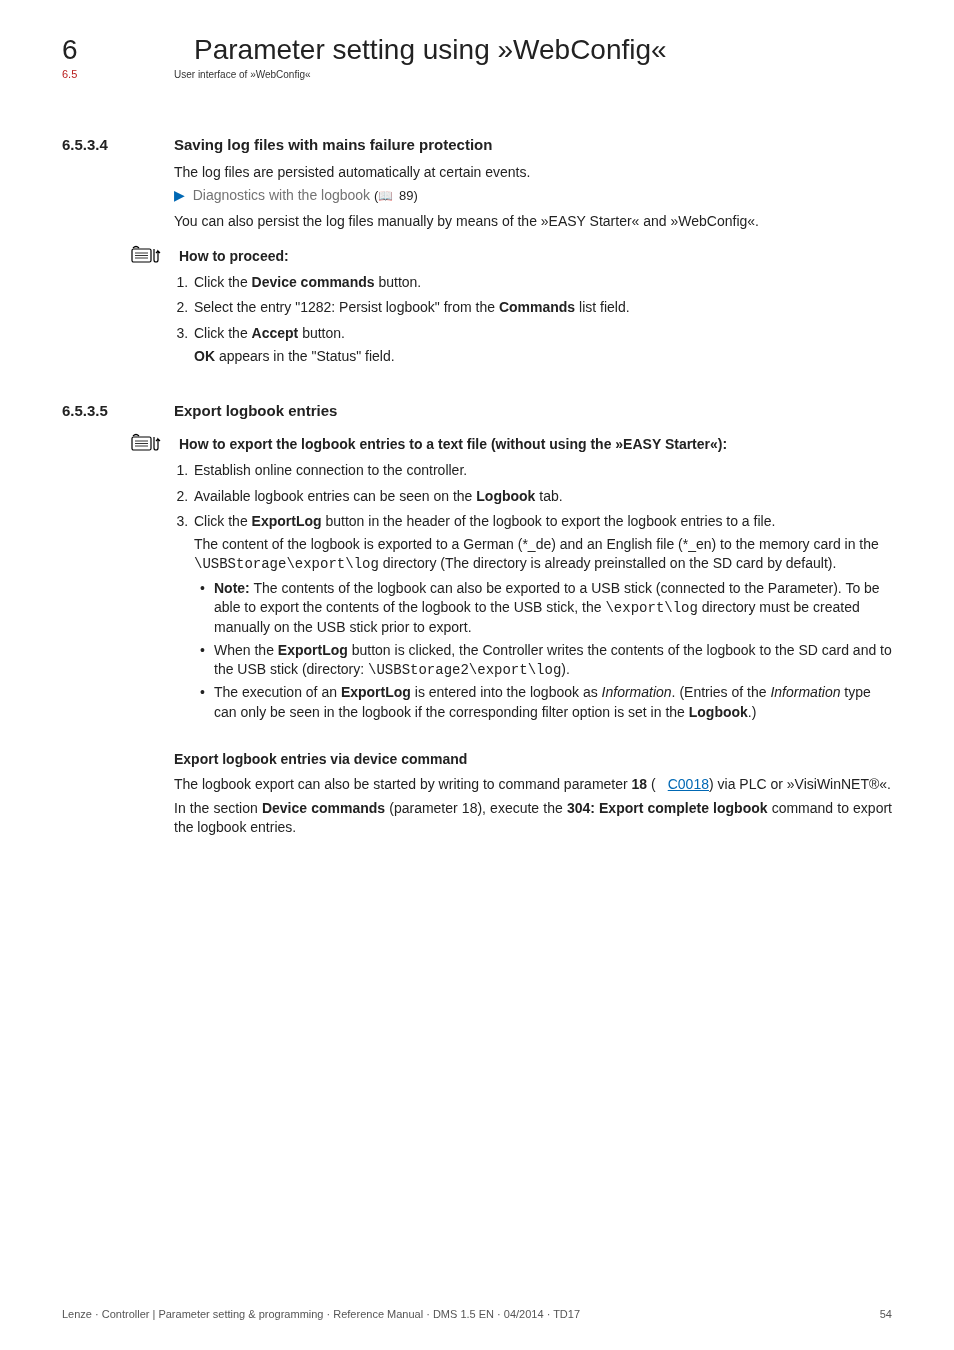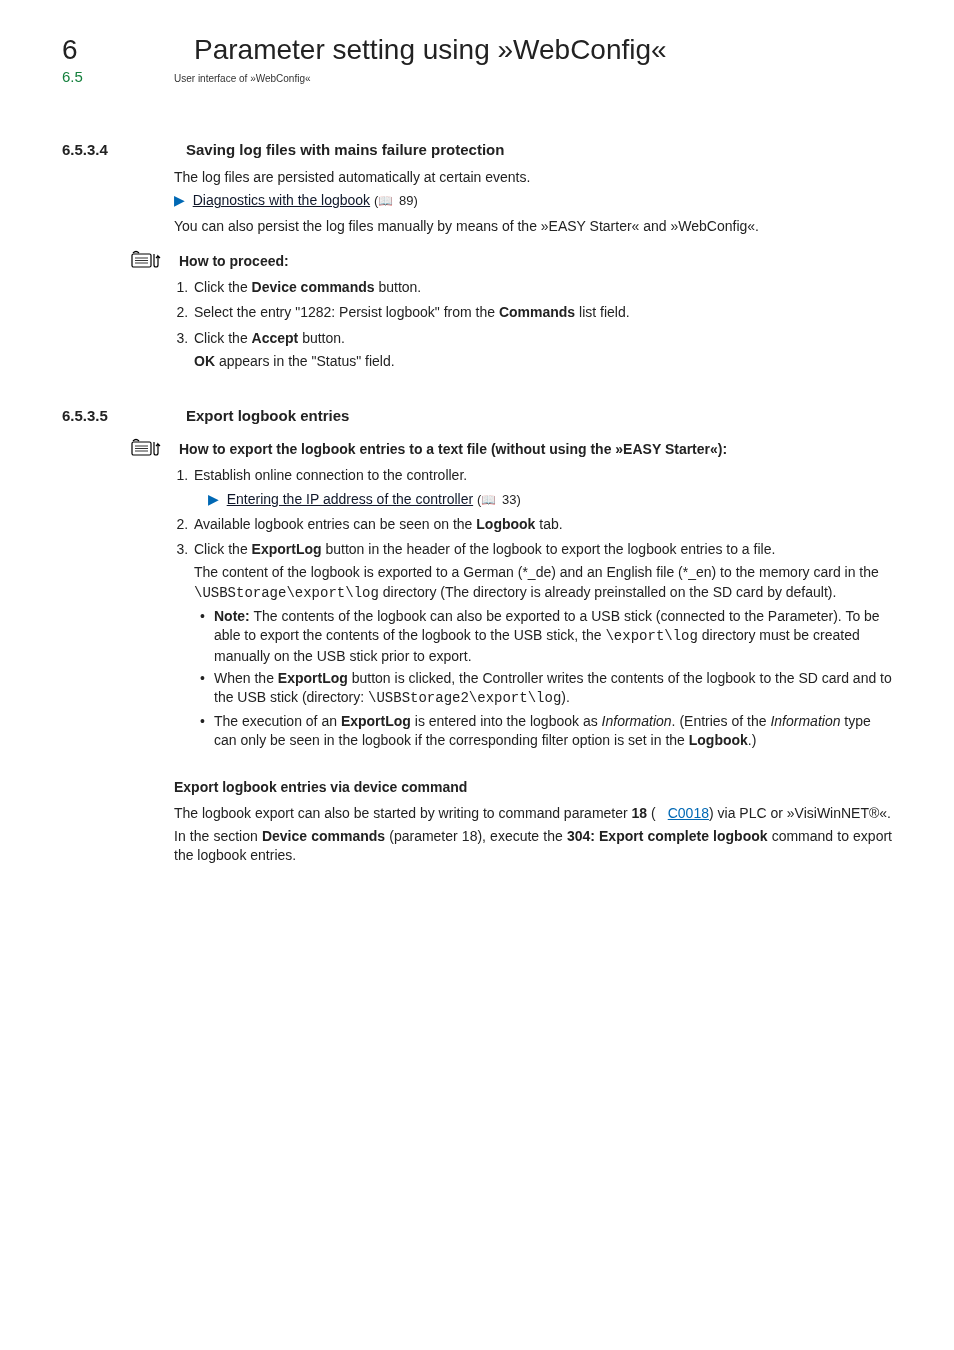--- a/index.html
+++ b/index.html
@@ -34,24 +34,24 @@
     font-size: 28px;
     font-weight: 400;
     margin-left: 20px;
   }
   .subline {
     display: flex;
     align-items: baseline;
     gap: 42px;
   }
   .sub-num {
-    font-size: 15px;
+    font-size: 11px;
     font-weight: 400;
     min-width: 70px;
-    color: #15803d;
+    color: #b91c1c;
   }
   .sub-title {
     font-size: 10px;
     color: #333;
   }
   .dash-rule {
     margin-top: 14px;
     margin-bottom: 26px;
     font-family: monospace;
     font-size: 14px;
@@ -66,33 +66,31 @@
     margin-bottom: 10px;
   }
   .section-num {
     font-size: 15px;
     font-weight: 700;
     min-width: 92px;
   }
   .section-title {
     font-size: 15px;
     font-weight: 700;
-    margin-left: 12px;
   }
   .body {
     margin-left: 112px;
     font-size: 14px;
     line-height: 1.38;
   }
   .para {
     margin: 0 0 4px 0;
   }
   .link {
-    color: #0f172a;
-    text-decoration: underline;
+    color: #737373;
     cursor: pointer;
   }
   .inline-link {
     color: #0068b4;
     text-decoration: underline;
     padding-left: 12px;
   }
   .arrow-line {
     margin: 2px 0 6px 0;
   }
@@ -259,25 +257,20 @@
           <path d="M24 6 L24 17 Q24 19 26 19 Q28 19 28 17 L28 8 L30 10" stroke="#000" stroke-width="1.2" fill="none"></path>
           <path d="M28 8 L26 10" stroke="#000" stroke-width="1.2" fill="none"></path>
         </svg>
       </span>
       <span class="proc-label">How to export the logbook entries to a text file (without using the »EASY Starter«):</span>
     </div>
 
     <ol class="steps">
       <li>
         <span>Establish online connection to the controller.</span>
-        <div class="sub-under-step arrow-line">
-          <span class="tri">▶</span>
-          <span class="link">Entering the IP address of the controller</span>
-          <span class="page-ref"> (<span class="book">📖</span> <span>33</span>)</span>
-        </div>
       </li>
       <li>
         <span>Available logbook entries can be seen on the </span><b>Logbook</b><span> tab.</span>
       </li>
       <li>
         <span>Click the </span><b>ExportLog</b><span> button in the header of the logbook to export the logbook entries to a file.</span>
         <div class="after-step">
           <span>The content of the logbook is exported to a German (*_de) and an English file (*_en) to the memory card in the </span><span class="mono">\USBStorage\export\log</span><span> directory (The directory is already preinstalled on the SD card by default).</span>
         </div>
         <ul class="bullets">
@@ -299,14 +292,18 @@
     <p class="para" style="text-align:justify">
       <span>The logbook export can also be started by writing to command parameter </span><b>18</b><span> (</span><span class="inline-link">C0018</span><span>) via PLC or »VisiWinNET®«.</span>
     </p>
 
     <p class="para" style="text-align:justify">
       <span>In the section </span><b>Device commands</b><span> (parameter 18), execute the </span><b>304: Export complete logbook</b><span> command to export the logbook entries.</span>
     </p>
 
   </div>
 
+  <div class="footer">
+    <span>Lenze · Controller | Parameter setting &amp; programming · Reference Manual · DMS 1.5 EN · 04/2014 · TD17</span>
+    <span>54</span>
+  </div>
 
 </div>
 
 </body></html>

